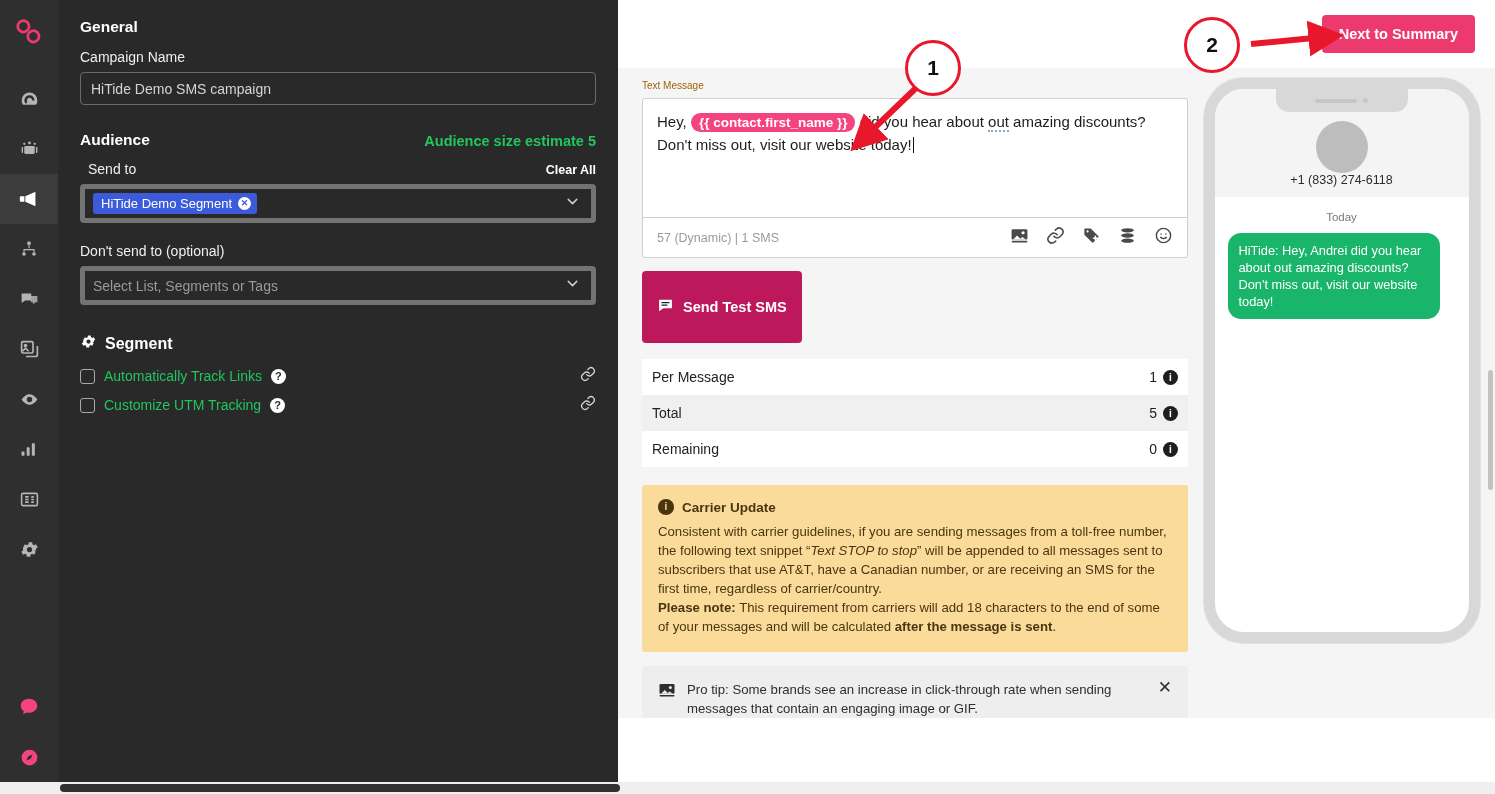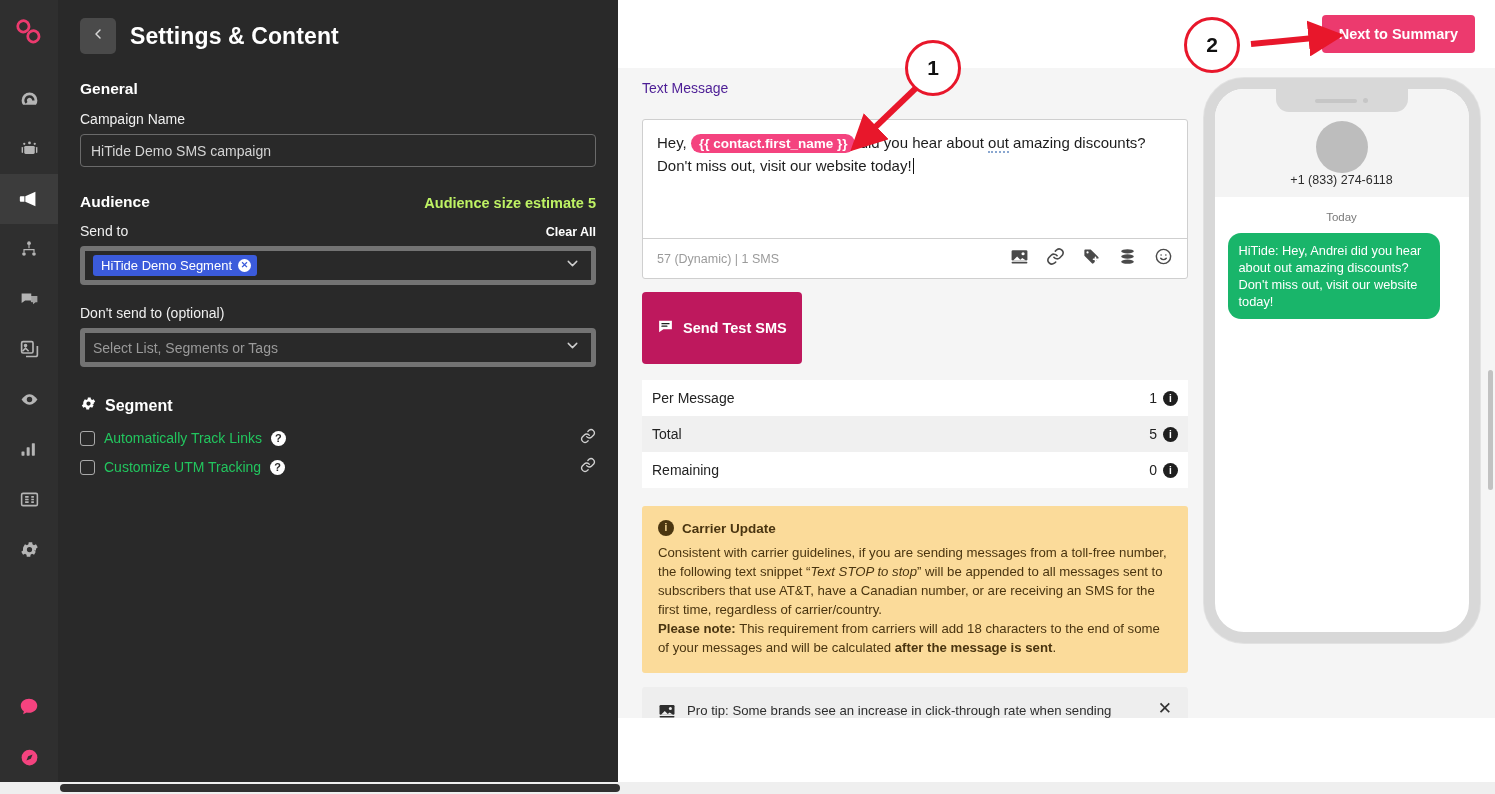--- a/index.html
+++ b/index.html
@@ -52,22 +52,22 @@
   .txt-input {
     width: 100%; height: 33px;
     background: transparent; border: 1px solid #6a6a6a; border-radius: 4px;
     color: #d4d4d4; font-size: 14px; padding: 0 10px;
     font-family: "Liberation Sans", sans-serif;
   }
   .txt-input::placeholder { color: #9a9a9a; }
 
   .row-between { display: flex; align-items: flex-end; justify-content: space-between; }
   .audience-row { margin-top: 26px; margin-bottom: 12px; }
-  .audience-est { font-size: 14.5px; font-weight: bold; color: #bef264; }
-  .sendto-row { margin-bottom: 7px; align-items: baseline; }
+  .audience-est { font-size: 14.5px; font-weight: bold; color: #22c55e; }
+  .sendto-row { margin-bottom: 7px; align-items: baseline; margin-left: 8px; }
   .clear-all { font-size: 12.5px; font-weight: bold; color: #ffffff; cursor: pointer; }
 
   .select-box {
     width: 100%; min-height: 35px;
     border: 5px solid #737373; border-radius: 4px;
     display: flex; align-items: center; justify-content: space-between;
     padding: 4px 10px 4px 8px; cursor: pointer;
   }
   .chip {
     background: #3b5bdb; color: #ffffff;
@@ -114,21 +114,21 @@
     border: none; border-radius: 4px;
     font-size: 14.5px; font-weight: bold;
     padding: 11px 17px; cursor: pointer;
     font-family: "Liberation Sans", sans-serif;
   }
 
   .content { display: flex; padding: 0 0 0 24px; height: 726px; }
   .composer-col { width: 546px; flex: 0 0 546px; padding-top: 12px; }
   .preview-col { flex: 1 1 auto; display: flex; justify-content: center; padding-top: 10px; }
 
-  .tm-label { font-size: 14px; color: #4c1d95; margin-bottom: 23px; }
+  .tm-label { font-size: 10px; color: #a16207; margin-bottom: 7px; }
   .composer {
     background: #ffffff; border: 1px solid #cfcfcf; border-radius: 3px;
   }
   .composer-body {
     min-height: 118px; padding: 12px 14px;
     font-size: 15px; color: #1d1d1d; line-height: 22px;
   }
   .merge-tag {
     background: #f4437f; color: #ffffff;
     font-weight: bold; font-size: 13.5px;
@@ -365,30 +365,20 @@
       <span>
         <svg width="21" height="21" viewBox="0 0 24 24" fill="#f4437f">
           <circle cx="12" cy="12" r="9"></circle>
           <path d="M15.5 8.5l-2 5-5 2 2-5z" fill="#2f2f2f"></path>
         </svg>
       </span>
     </div>
   </div>
 
   <div class="settings">
-    <div class="panel-head">
-      <div class="back-btn">
-        <span>
-          <svg width="16" height="16" viewBox="0 0 24 24" fill="none" stroke="currentColor" stroke-width="2.2" stroke-linecap="round" stroke-linejoin="round">
-              <polyline points="15 18 9 12 15 6"></polyline>
-            </svg>
-        </span>
-      </div>
-      <div class="panel-title">Settings &amp; Content</div>
-    </div>
 
     <div class="sec-title">General</div>
     <div class="field-label">Campaign Name</div>
     <input class="txt-input" value="HiTide Demo SMS campaign" style="">
 
     <div class="row-between audience-row">
       <div class="sec-title" style="margin-bottom:0">Audience</div>
       <div class="audience-est">Audience size estimate 5</div>
     </div>
 

